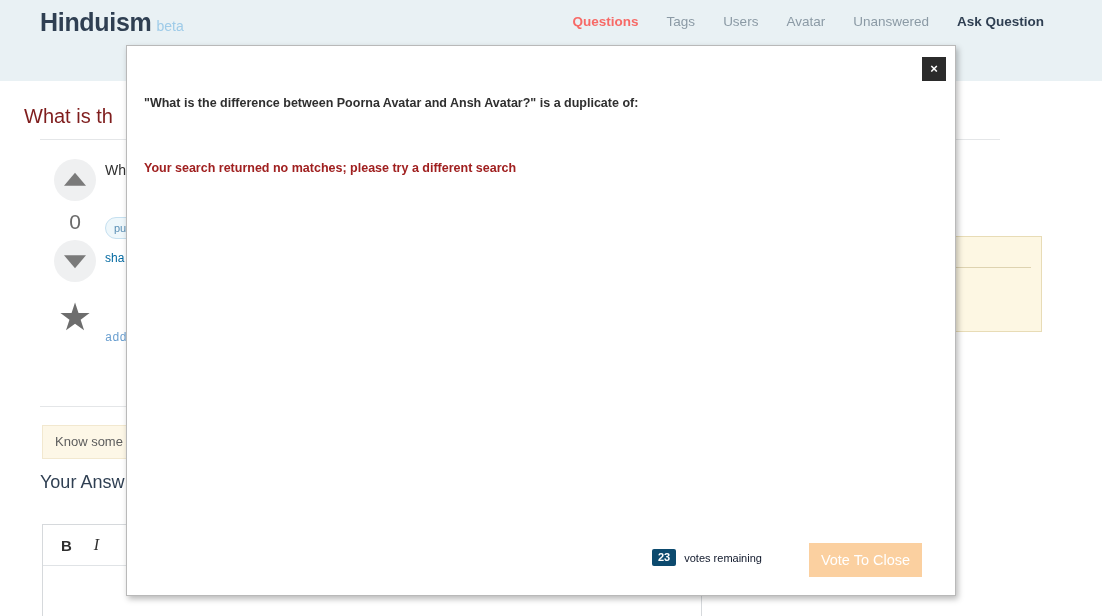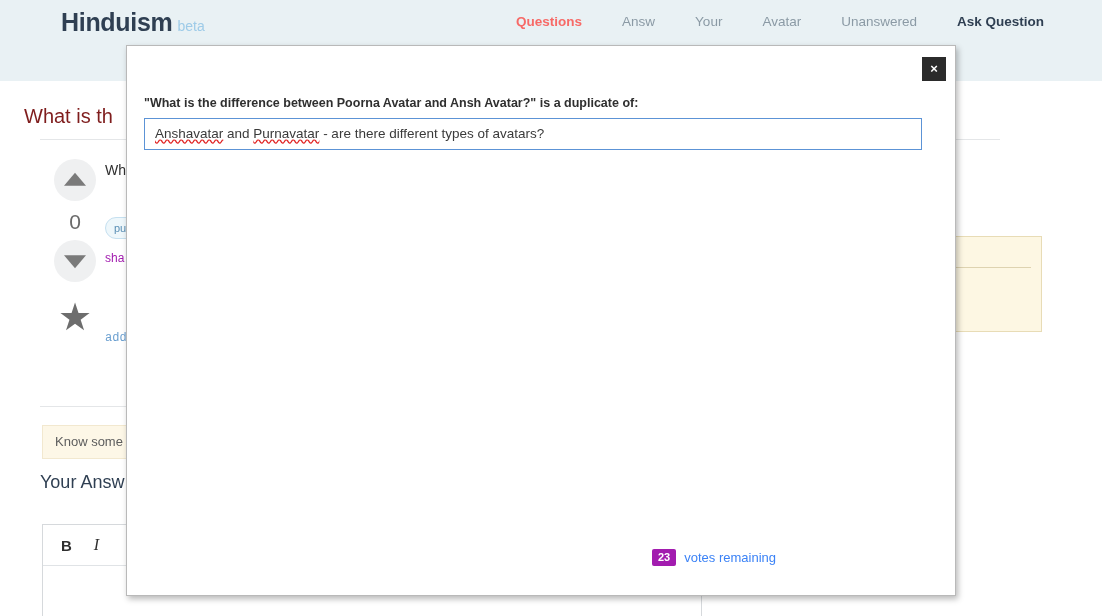--- a/index.html
+++ b/index.html
@@ -22,39 +22,38 @@
     position: absolute;
     left: 0; top: 0;
     width: 1102px; height: 81px;
     background: #e9f1f4;
     box-sizing: border-box;
   }
   .brand {
     position: absolute;
     left: 40px; top: 8px;
     white-space: nowrap;
-    margin-left: 21px;
   }
   .brand-name {
     font-size: 25px;
     font-weight: bold;
     color: #2f3f52;
     letter-spacing: -0.3px;
   }
   .brand-beta {
     font-size: 14px;
     color: #9ecbe8;
     margin-left: 5px;
   }
   .topnav {
     position: absolute;
     right: 58px; top: 14px;
     display: flex;
     align-items: baseline;
-    gap: 12px;
+    gap: 0px;
     white-space: nowrap;
   }
   .topnav a {
     font-size: 13.5px;
     color: #8b9aa5;
     text-decoration: none;
     padding: 0 14px;
   }
   .topnav a.active {
     color: #f76a67;
@@ -151,21 +150,21 @@
     border: 1px solid #c5e0f0;
     border-radius: 11px;
     background: #eef7fb;
     color: #5a8fb5;
     font-size: 11px;
   }
   .sharerow {
     position: absolute;
     left: 105px; top: 170px;
     font-size: 12px;
-    color: #a21caf;
+    color: #0369a1;
   }
   .addcomment {
     position: absolute;
     left: 105px; top: 250px;
     font-size: 12px;
     color: #6a9fd0;
     font-family: Liberation Mono, monospace;
   }
   .q-sep2 {
     position: absolute;
@@ -320,31 +319,31 @@
   .votes-remaining {
     position: absolute;
     left: 525px; top: 6px;
     display: flex;
     align-items: center;
     gap: 8px;
     white-space: nowrap;
   }
   .votes-badge {
     display: inline-block;
-    background: #a21caf;
+    background: #0c4a6e;
     color: #ffffff;
     font-size: 11px;
     font-weight: bold;
     padding: 2px 6px;
     border-radius: 2px;
     line-height: 1.2;
   }
   .votes-label {
-    font-size: 13px;
-    color: #3b82f6;
+    font-size: 11px;
+    color: #0f172a;
   }
   .vote-close-btn {
     position: absolute;
     left: 682px; top: 0px;
     width: 113px;
     height: 34px;
     background: #fbd0a0;
     color: #ffffff;
     border: none;
     font-family: "Liberation Sans", sans-serif;
@@ -354,22 +353,22 @@
 </style>
 </head>
 <body>
 
 <div class="topbar">
   <div class="brand">
     <span class="brand-name">Hinduism</span><span class="brand-beta">beta</span>
   </div>
   <nav class="topnav">
     <a href="#" class="active">Questions</a>
-    <a href="#">Answ</a>
-    <a href="#">Your</a>
+    <a href="#">Tags</a>
+    <a href="#">Users</a>
     <a href="#">Avatar</a>
     <a href="#">Unanswered</a>
     <a href="#" class="strong">Ask Question</a>
   </nav>
 </div>
 
 <div class="page">
 
   <div class="q-title">What is th</div>
   <div class="q-sep"></div>
@@ -423,23 +422,24 @@
   </div>
 </div>
 
 <div class="overlay-modal">
 
   <div class="modal-close">×</div>
 
 
   <div class="modal-sub">"What is the difference between Poorna Avatar and Ansh Avatar?" is a duplicate of:</div>
 
-  <div class="dupe-text"><span class="sp">Anshavatar</span><span> and </span><span class="sp">Purnavatar</span><span> - are there different types of avatars?</span></div>
-
+
+  <div class="modal-error">Your search returned no matches; please try a different search</div>
 
   <div class="modal-footer">
     <div class="votes-remaining">
       <span class="votes-badge">23</span>
       <span class="votes-label">votes remaining</span>
     </div>
+    <button class="vote-close-btn">Vote To Close</button>
   </div>
 
 </div>
 
 </body></html>

